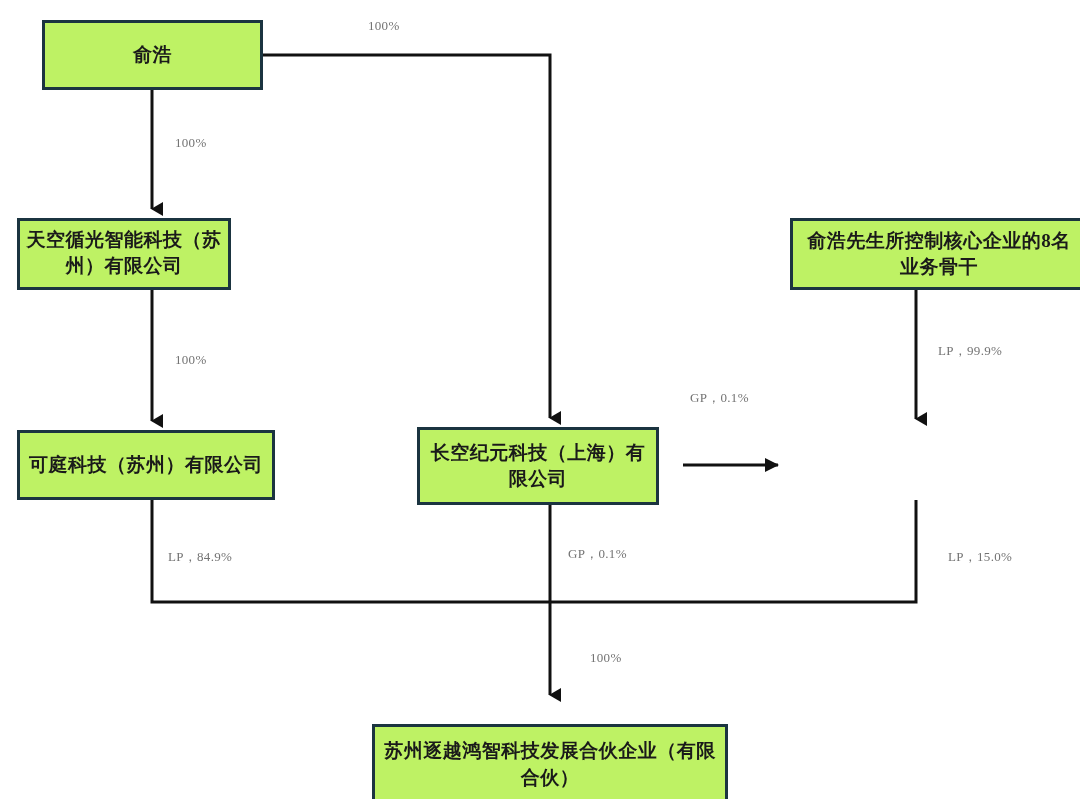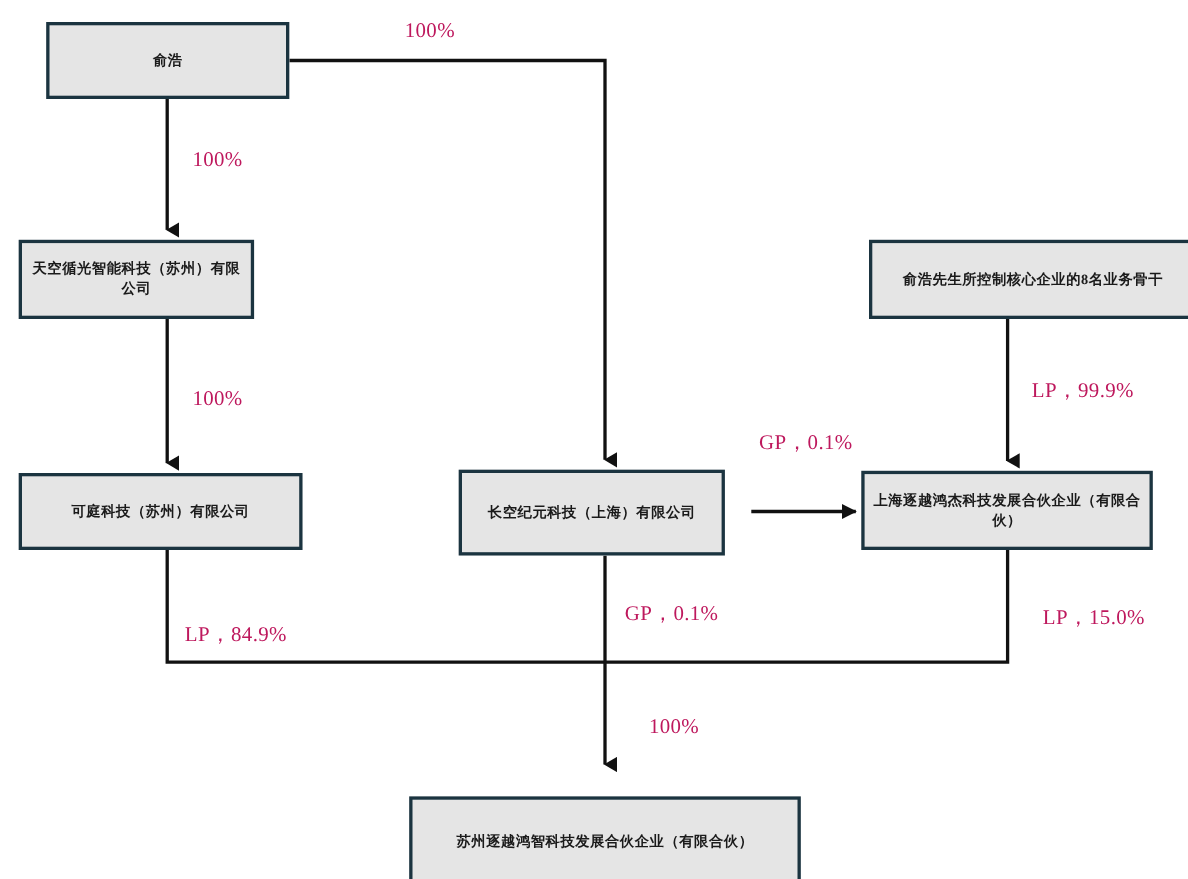--- a/index.html
+++ b/index.html
@@ -21,42 +21,42 @@
     position: absolute;
     left: 0;
     top: 0;
     width: 1080px;
     height: 799px;
   }
   .node-box {
     position: absolute;
     box-sizing: border-box;
     border: 3px solid #1b3440;
-    background: #e5e5e5;
+    background: #bef264;
     display: flex;
     align-items: center;
     justify-content: center;
     text-align: center;
     color: #1a1a1a;
     font-family: "Liberation Serif", "DejaVu Serif", serif;
     font-weight: 700;
-    font-size: 13px;
+    font-size: 19px;
     line-height: 1.38;
     letter-spacing: 0.5px;
     padding: 2px 6px;
   }
   .node-label {
     display: block;
     width: 100%;
   }
   .edge-label {
     position: absolute;
-    color: #be185d;
+    color: #737373;
     font-family: "Liberation Serif", "DejaVu Serif", serif;
-    font-size: 19px;
+    font-size: 13px;
     font-weight: 400;
     white-space: nowrap;
     letter-spacing: 0.3px;
   }
 </style>
 </head>
 <body>
 
 <div id="diagram-root">
 
@@ -116,39 +116,36 @@
   </div>
 
   <div class="node-box" style="left:17px; top:430px; width:258px; height:70px;">
     <span class="node-label">可庭科技（苏州）有限公司</span>
   </div>
 
   <div class="node-box" style="left:417px; top:427px; width:242px; height:78px;">
     <span class="node-label">长空纪元科技（上海）有限公司</span>
   </div>
 
-  <div class="node-box" style="left:783px; top:428px; width:265px; height:72px;">
-    <span class="node-label">上海逐越鸿杰科技发展合伙企业（有限合伙）</span>
-  </div>
 
   <div class="node-box" style="left:372px; top:724px; width:356px; height:81px;">
     <span class="node-label">苏州逐越鸿智科技发展合伙企业（有限合伙）</span>
   </div>
 
   <div class="edge-label" style="left:368px; top:18px;">100%</div>
 
   <div class="edge-label" style="left:175px; top:135px;">100%</div>
 
   <div class="edge-label" style="left:175px; top:352px;">100%</div>
 
   <div class="edge-label" style="left:938px; top:342px;">LP，99.9%</div>
 
   <div class="edge-label" style="left:690px; top:389px;">GP，0.1%</div>
 
-  <div class="edge-label" style="left:168px; top:548px;margin-top:16px;">LP，84.9%</div>
+  <div class="edge-label" style="left:168px; top:548px;">LP，84.9%</div>
 
   <div class="edge-label" style="left:568px; top:545px;">GP，0.1%</div>
 
   <div class="edge-label" style="left:936px; top:548px;margin-left:12px;">LP，15.0%</div>
 
   <div class="edge-label" style="left:590px; top:650px;">100%</div>
 
 </div>
 
 </body></html>

